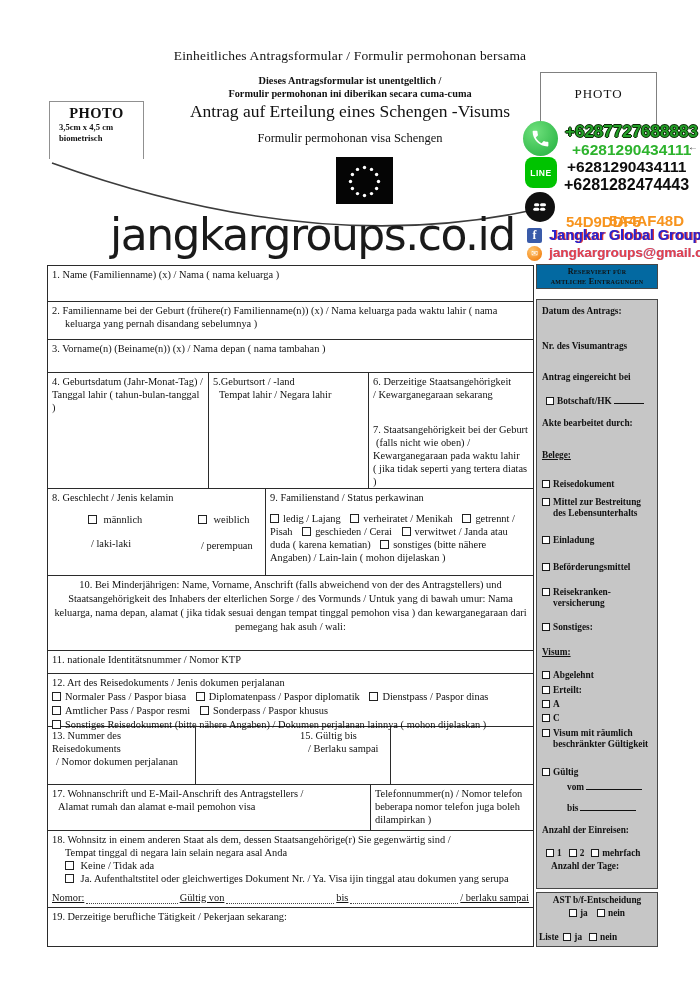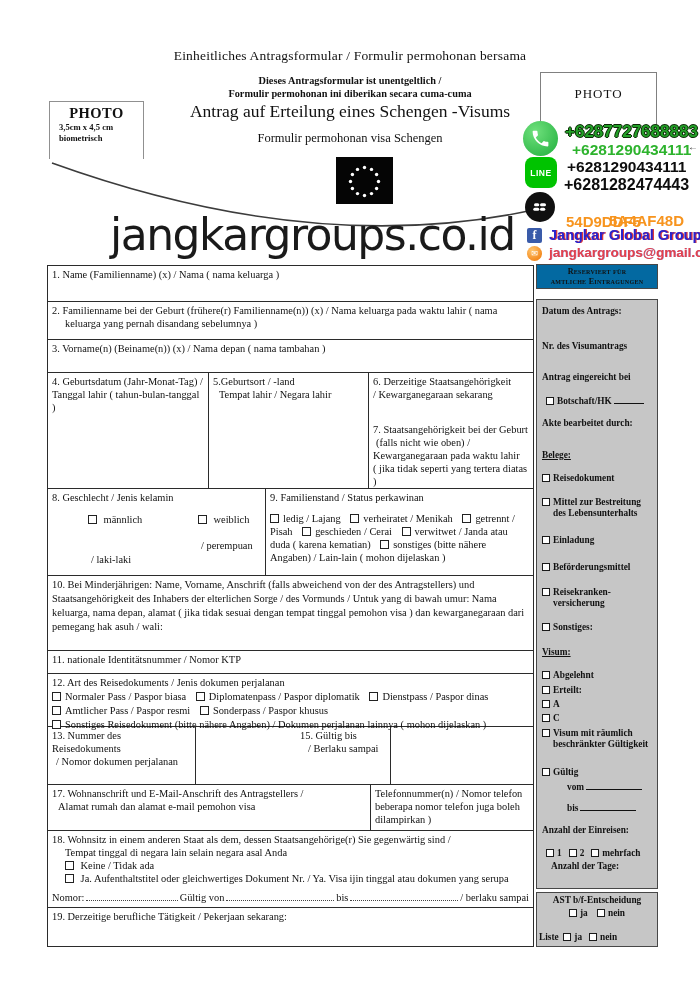--- a/index.html
+++ b/index.html
@@ -52,21 +52,21 @@
         font-size:10.4px;line-height:1.25;}
   .trow:last-child{border-bottom:none;}
   .pad{padding:2px 4px;}
   .c{position:absolute;top:0;bottom:0;border-right:1px solid #2b2b2b;box-sizing:border-box;padding:2px 4px;}
   .c.last{border-right:none;}
   .hang{padding-left:13px;text-indent:-13px;}
   .cb{display:inline-block;width:7px;height:7px;border:1px solid #222;margin-right:4px;
       vertical-align:-.5px;background:#fff;}
   .opt{margin-right:7px;}
   .ind{padding-left:13px;}
-  .nomorline{position:absolute;left:4px;right:4px;bottom:3px;display:flex;white-space:nowrap;}
+  .nomorline{position:absolute;left:4px;right:4px;bottom:3px;display:flex;align-items:flex-end;white-space:nowrap;text-decoration:underline;}
   .dots{flex:1;border-bottom:1.3px dotted #444;height:9px;margin:0 2px;}
   
   .sb-h{left:536px;top:264px;width:122px;height:25px;background:#0369a1;border:1px solid #474747;
         box-sizing:border-box;text-align:center;font-variant:small-caps;font-weight:bold;
         font-size:8px;line-height:1.3;padding-top:2px;letter-spacing:.3px;}
   .sb-m{left:536px;top:299px;width:122px;height:590px;background:#c6c6c6;border:1px solid #474747;box-sizing:border-box;}
   .sb-a{left:536px;top:892px;width:122px;height:55px;background:#c6c6c6;border:1px solid #474747;box-sizing:border-box;}
   .si{position:absolute;left:5px;right:3px;font-size:9.3px;font-weight:bold;line-height:1.18;}
   .si.wrap{padding-left:11px;text-indent:-11px;}
   .cbs{width:6px;height:6px;margin-right:3px;border-color:#1a1a1a;}
@@ -186,21 +186,21 @@
       </div>
     </div>
 
     <div class="trow" style="height:87px;">
       <div class="c" style="left:0;width:218px;">
         <div>8. Geschlecht / Jenis kelamin</div>
         <div style="display:flex;padding-left:36px;margin-top:9px;">
           <div style="width:110px;">
             <div><span class="cb"></span>
               <span>männlich</span></div>
-            <div style="margin-top:27px;padding-left:3px;">/ laki-laki</div>
+            <div style="margin-top:11px;padding-left:3px;">/ laki-laki</div>
           </div>
           <div>
             <div><span class="cb"></span>
               <span>weiblich</span></div>
             <div style="margin-top:13px;padding-left:3px;">/ perempuan</div>
           </div>
         </div>
       </div>
       <div class="c last" style="left:218px;right:0;">
         <div>9. Familienstand / Status perkawinan</div>
@@ -208,21 +208,21 @@
           <span class="opt"><span class="cb"></span><span>ledig / Lajang</span></span>
           <span class="opt"><span class="cb"></span><span>verheiratet / Menikah</span></span>
           <span class="opt"><span class="cb"></span><span>getrennt / Pisah</span></span>
           <span class="opt"><span class="cb"></span><span>geschieden / Cerai</span></span>
           <span class="opt"><span class="cb"></span><span>verwitwet / Janda atau duda ( karena kematian)</span></span>
           <span class="opt"><span class="cb"></span><span>sonstiges (bitte nähere Angaben) / Lain-lain ( mohon dijelaskan )</span></span>
         </div>
       </div>
     </div>
 
-    <div class="trow pad" style="height:75px;">
+    <div class="trow pad" style="height:75px;text-align:center;">
       <div style="line-height:1.35;">10. Bei Minderjährigen: Name, Vorname, Anschrift (falls abweichend von der des Antragstellers) und Staatsangehörigkeit des Inhabers der elterlichen Sorge / des Vormunds / Untuk yang di bawah umur: Nama keluarga, nama depan, alamat ( jika tidak sesuai dengan tempat tinggal pemohon visa ) dan kewarganegaraan dari pemegang hak asuh / wali:</div>
     </div>
 
     <div class="trow pad" style="height:23px;">
       <span>11. nationale Identitätsnummer / Nomor KTP</span>
     </div>
 
     <div class="trow pad" style="height:53px;">
       <div>12. Art des Reisedokuments / Jenis dokumen perjalanan</div>
       <div style="margin-top:1px;">
@@ -290,21 +290,21 @@
 
   <div class="abs sb-m">
     <div class="si" style="top:6px;">Datum des Antrags:</div>
     <div class="si" style="top:41px;">Nr. des Visumantrags</div>
     <div class="si" style="top:72px;">Antrag eingereicht bei</div>
     <div class="si" style="top:95px;padding-left:4px;">
       <span class="cb cbs"></span><span>Botschaft/HK</span><span class="ul" style="width:30px;"></span>
     </div>
     <div class="si" style="top:118px;">Akte bearbeitet durch:</div>
     <div class="si und" style="top:150px;">Belege:</div>
-    <div class="si wrap" style="top:173px;"><span class="cb cbs"></span><span>Reisedokument</span></div>
+    <div class="si wrap" style="top:179px;"><span class="cb cbs"></span><span>Reisedokument</span></div>
     <div class="si wrap" style="top:197px;"><span class="cb cbs"></span><span>Mittel zur Bestreitung des Lebensunterhalts</span></div>
     <div class="si wrap" style="top:235px;"><span class="cb cbs"></span><span>Einladung</span></div>
     <div class="si wrap" style="top:262px;"><span class="cb cbs"></span><span>Beförderungsmittel</span></div>
     <div class="si wrap" style="top:287px;"><span class="cb cbs"></span><span>Reisekranken-versicherung</span></div>
     <div class="si wrap" style="top:322px;"><span class="cb cbs"></span><span>Sonstiges:</span></div>
     <div class="si und" style="top:347px;">Visum:</div>
     <div class="si wrap" style="top:370px;"><span class="cb cbs"></span><span>Abgelehnt</span></div>
     <div class="si wrap" style="top:385px;"><span class="cb cbs"></span><span>Erteilt:</span></div>
     <div class="si wrap" style="top:399px;"><span class="cb cbs"></span><span>A</span></div>
     <div class="si wrap" style="top:413px;"><span class="cb cbs"></span><span>C</span></div>

